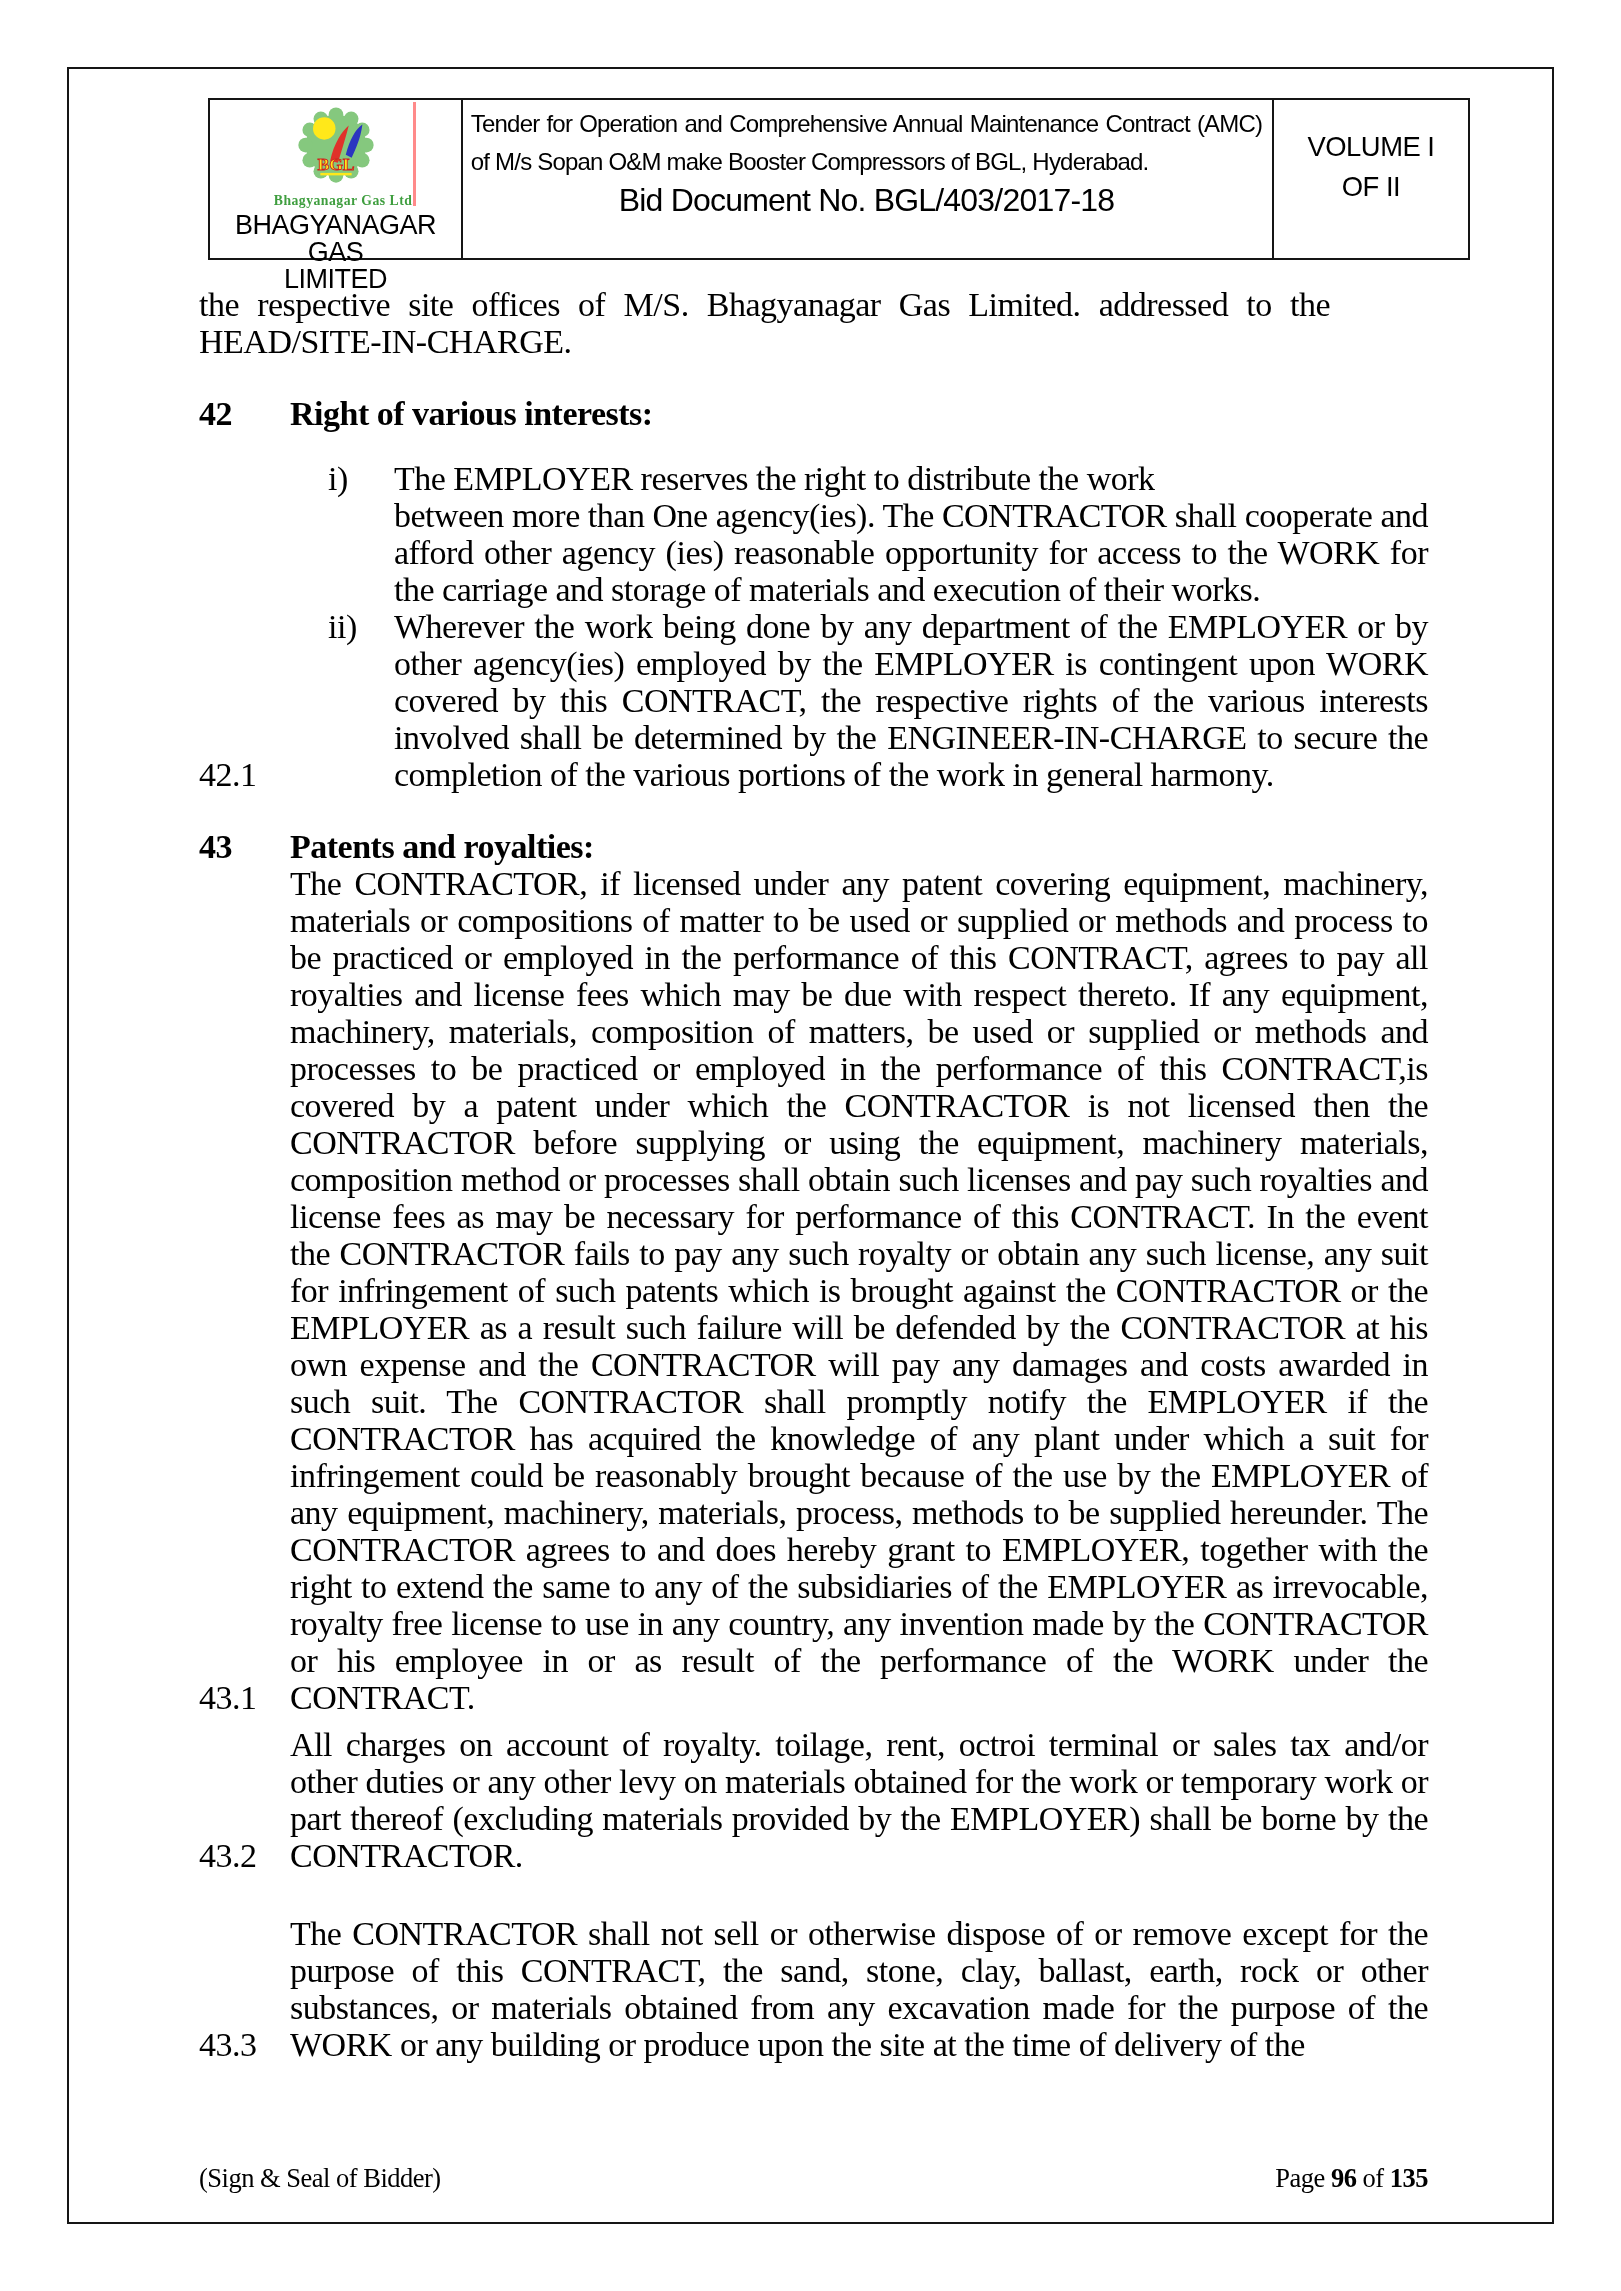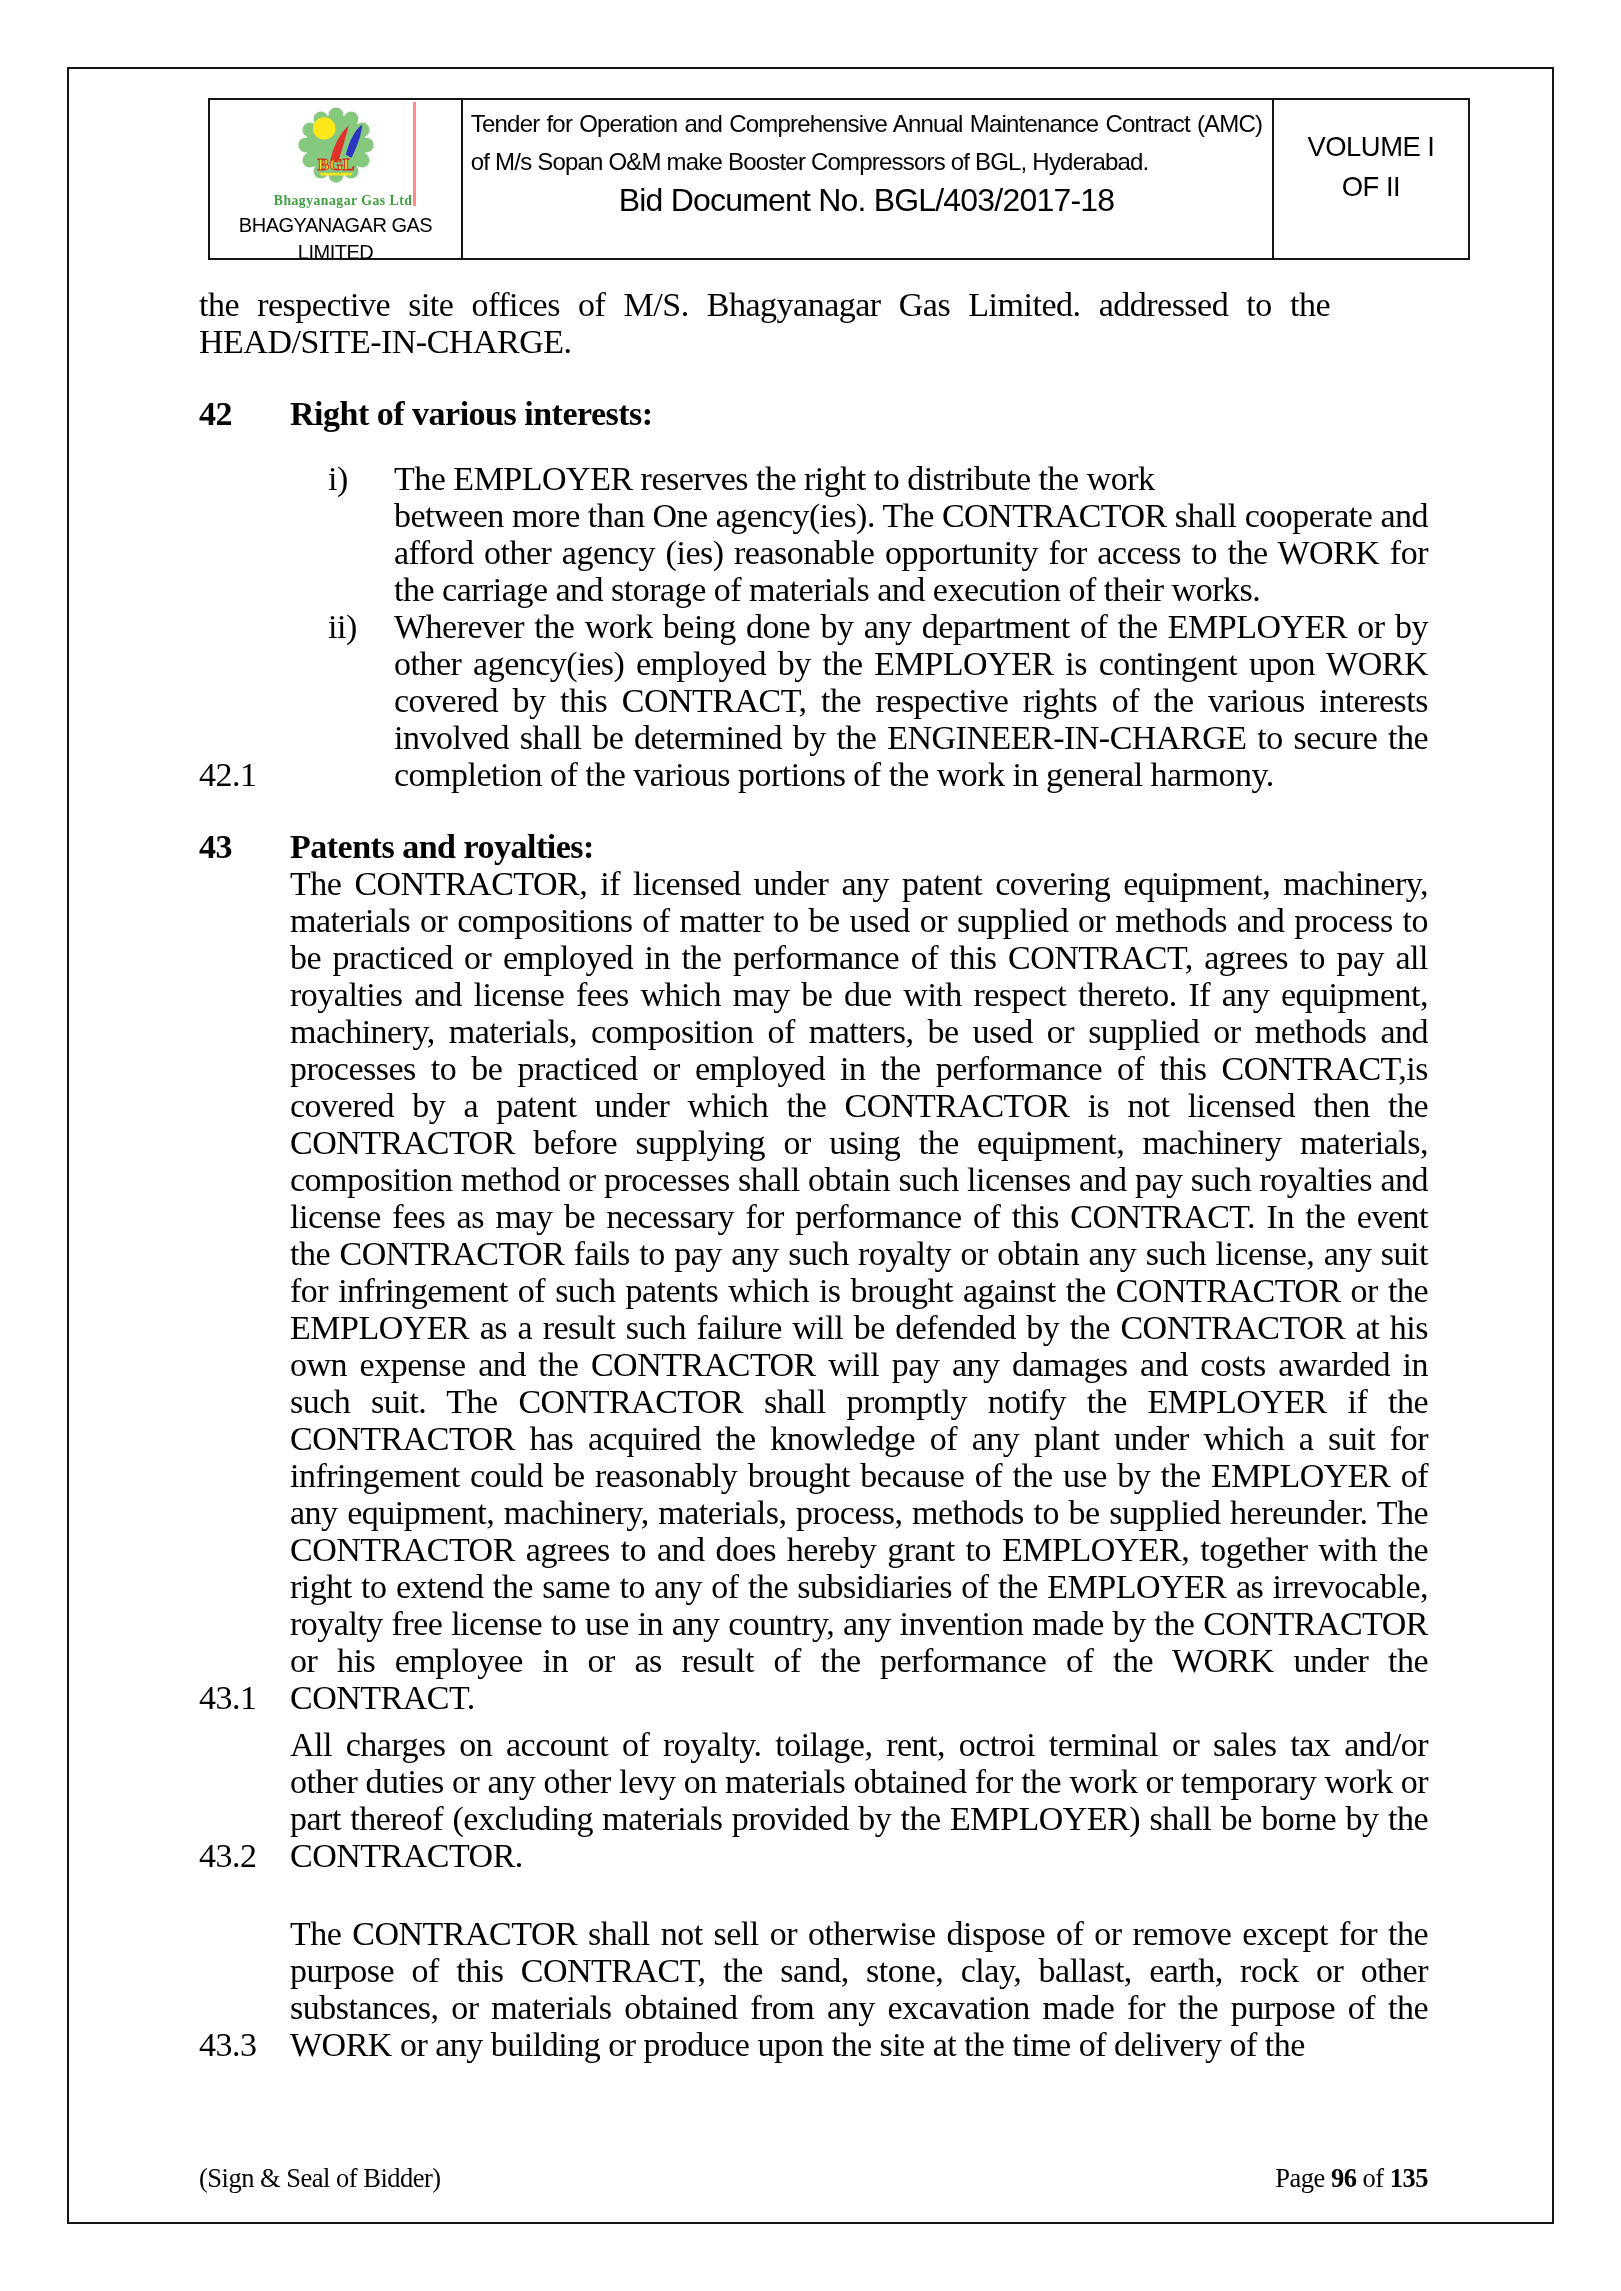--- a/index.html
+++ b/index.html
@@ -10,21 +10,21 @@
   
   .header-table{position:absolute;left:208px;top:98px;width:1262px;height:162px;
         display:flex;border:2.9px solid #151515;box-sizing:border-box;
         font-family:"Liberation Sans", sans-serif;}
   .cell{box-sizing:border-box;}
   .cell-logo{width:253px;flex:0 0 253px;border-right:2.9px solid #151515;text-align:center;
         padding-top:2px;position:relative;}
   .red-line{position:absolute;left:203px;top:2px;width:2.9px;height:104px;background:#ff8a8a;}
   .logo-caption{font-size:13.7px;line-height:14.7px;color:#3f9e3f;font-weight:bold;
         font-family:"Liberation Serif", serif;letter-spacing:0.5px;margin-top:-2px;padding-left:19px;}
-  .logo-name{font-size:20px;line-height:27.4px;margin-top:2.9px;letter-spacing:-0.5px;}
+  .logo-name{font-size:27px;line-height:27.4px;margin-top:2.9px;letter-spacing:-0.5px;}
   .cell-title{flex:1;border-right:2.9px solid #151515;padding:4.9px 9.8px 3.9px 7.8px;}
   .title-main{font-size:24px;line-height:38px;text-align:justify;letter-spacing:-0.8px;}
   .title-sub{font-size:32px;line-height:39px;text-align:center;letter-spacing:-0.8px;}
   .cell-volume{width:194px;flex:0 0 194px;display:flex;flex-direction:column;
         justify-content:center;align-items:center;font-size:27.4px;line-height:40px;
         padding-bottom:24px;letter-spacing:-0.5px;}
   
   .content{position:absolute;left:199px;top:286px;width:1229px;
         font-size:34px;line-height:37px;letter-spacing:-0.5px;}
   .content p{margin:0;}

